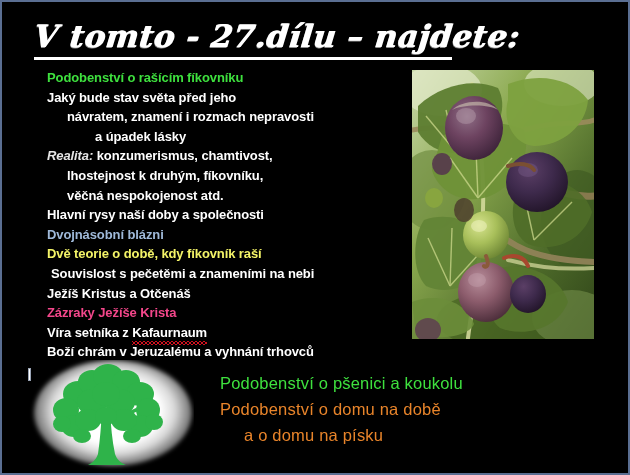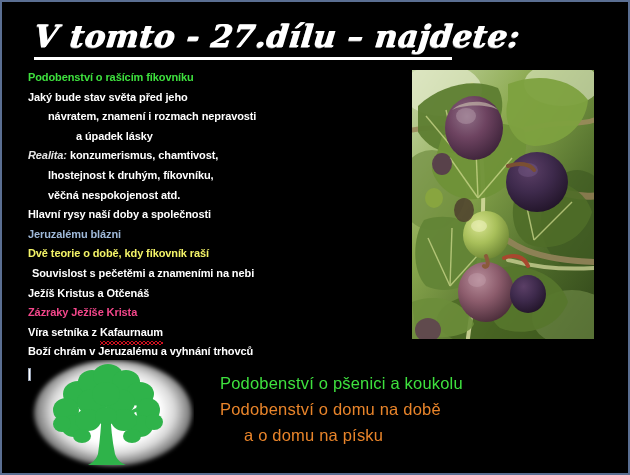--- a/index.html
+++ b/index.html
@@ -55,26 +55,27 @@
   }
 
   
   #body-list {
     position: absolute;
     left: 26px;
     top: 66px;
     width: 382px;
   }
   .line {
-    font-size: 11px;
+    font-size: 13px;
     line-height: 19.6px;
     font-weight: bold;
     color: #ffffff;
     white-space: nowrap;
     letter-spacing: -0.1px;
+    margin-left: 19px;
   }
   .line.ind1 { padding-left: 20px; }
   .line.ind2 { padding-left: 48px; }
   .line.ind-sm { padding-left: 4px; }
 
   .c-green  { color: #3ee03e; }
   .c-white  { color: #ffffff; }
   .c-blue   { color: #9fb9d9; }
   .c-yellow { color: #f4f468; }
   .c-pink   { color: #f4478b; }
@@ -288,21 +289,21 @@
 
   <div id="body-list">
     <div class="line c-green">Podobenství o rašícím fíkovníku</div>
     <div class="line c-white">Jaký bude stav světa před jeho</div>
     <div class="line c-white ind1">návratem, znamení i rozmach nepravosti</div>
     <div class="line c-white ind2">a úpadek lásky</div>
     <div class="line c-white"><span class="lead">Realita:</span><span> konzumerismus, chamtivost,</span></div>
     <div class="line c-white ind1">lhostejnost k druhým, fíkovníku,</div>
     <div class="line c-white ind1">věčná nespokojenost atd.</div>
     <div class="line c-white">Hlavní rysy naší doby a společnosti</div>
-    <div class="line c-blue">Jeruzalému blázni</div>
+    <div class="line c-blue">Dvojnásobní blázni</div>
     <div class="line c-yellow">Dvě teorie o době, kdy fíkovník raší</div>
     <div class="line c-white ind-sm">Souvislost s pečetěmi a znameními na nebi</div>
     <div class="line c-white">Ježíš Kristus a Otčenáš</div>
     <div class="line c-pink">Zázraky Ježíše Krista</div>
     <div class="line c-white"><span>Víra setníka z </span><span class="misspell">Kafaurnaum</span></div>
     <div class="line c-white">Boží chrám v Jeruzalému a vyhnání trhovců</div>
   </div>
 
   <div id="tree-graphic">
     <div id="tree-glow"></div>

